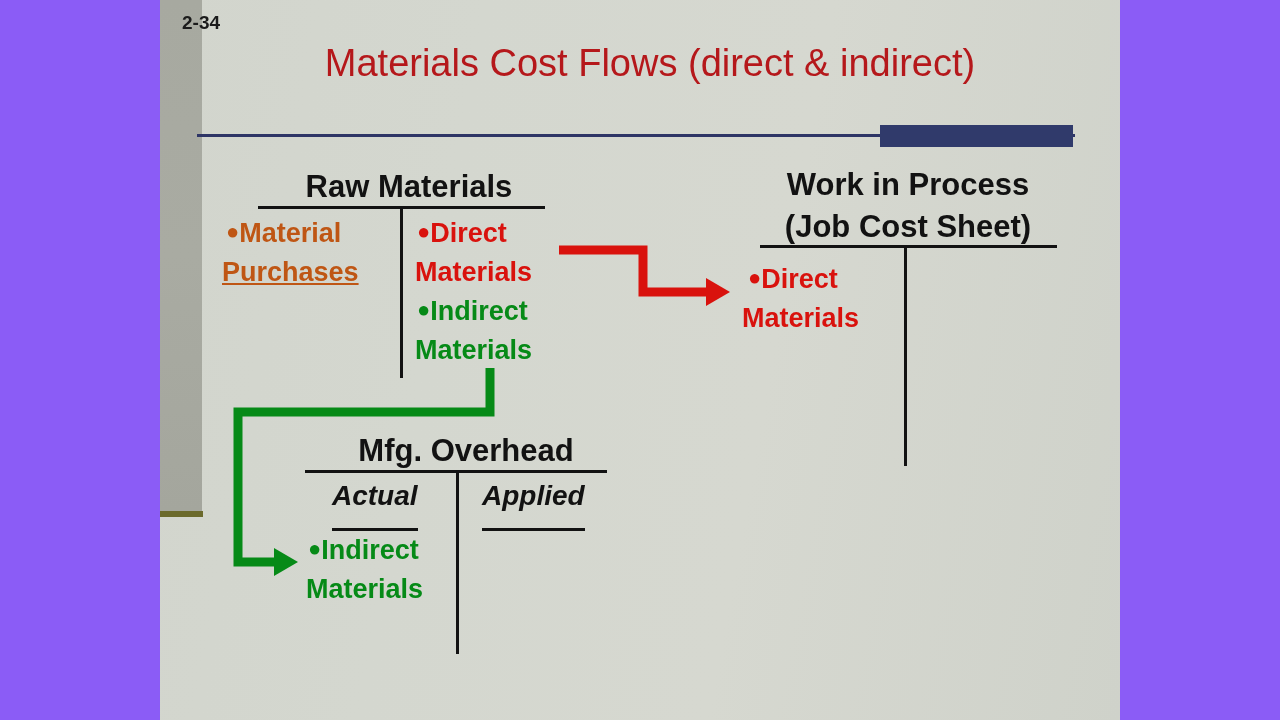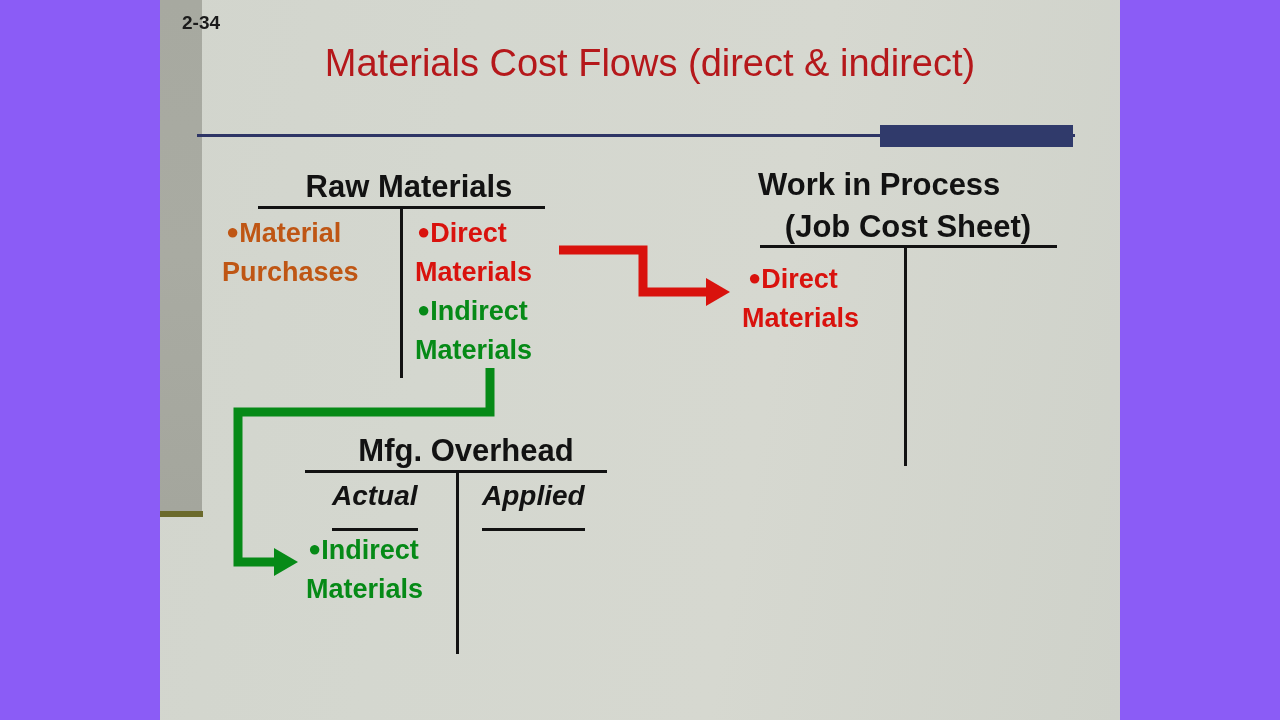--- a/index.html
+++ b/index.html
@@ -163,34 +163,34 @@
 
     <div id="title-rule"></div>
     <div id="title-bar"></div>
 
     <div class="acct-title" style="left:103px; top:168px; width:292px; text-align:center;">Raw Materials</div>
     <div class="hrule" style="left:98px; top:206px; width:287px;"></div>
     <div class="vrule" style="left:240px; top:208px; height:170px;"></div>
 
     <div class="entry c-orange" style="left:66px; top:212px; text-align:left;">
       <span class="dot">●</span><span>Material</span><br>
-      <span style="margin-left:-4px; display:inline-block;">Purchases</span>
+      <span style="margin-left:-4px; display:inline-block;text-decoration:underline;">Purchases</span>
     </div>
 
     <div class="entry c-red" style="left:257px; top:212px;">
       <span class="dot">●</span><span>Direct</span><br>
       <span style="margin-left:-2px; display:inline-block;">Materials</span>
     </div>
 
     <div class="entry c-green" style="left:257px; top:290px;">
       <span class="dot">●</span><span>Indirect</span><br>
       <span style="margin-left:-2px; display:inline-block;">Materials</span>
     </div>
 
-    <div class="acct-title" style="left:598px; top:166px; width:300px; ">Work in Process</div>
+    <div class="acct-title" style="left:598px; top:166px; width:300px; text-align:center;">Work in Process</div>
     <div class="acct-title" style="left:598px; top:208px; width:300px; text-align:center;">(Job Cost Sheet)</div>
     <div class="hrule" style="left:600px; top:245px; width:297px;"></div>
     <div class="vrule" style="left:744px; top:247px; height:219px;"></div>
 
     <div class="entry c-red" style="left:588px; top:258px;">
       <span class="dot">●</span><span>Direct</span><br>
       <span style="margin-left:-6px; display:inline-block;">Materials</span>
     </div>
 
     <div class="acct-title" style="left:145px; top:432px; width:322px; text-align:center;">Mfg. Overhead</div>

